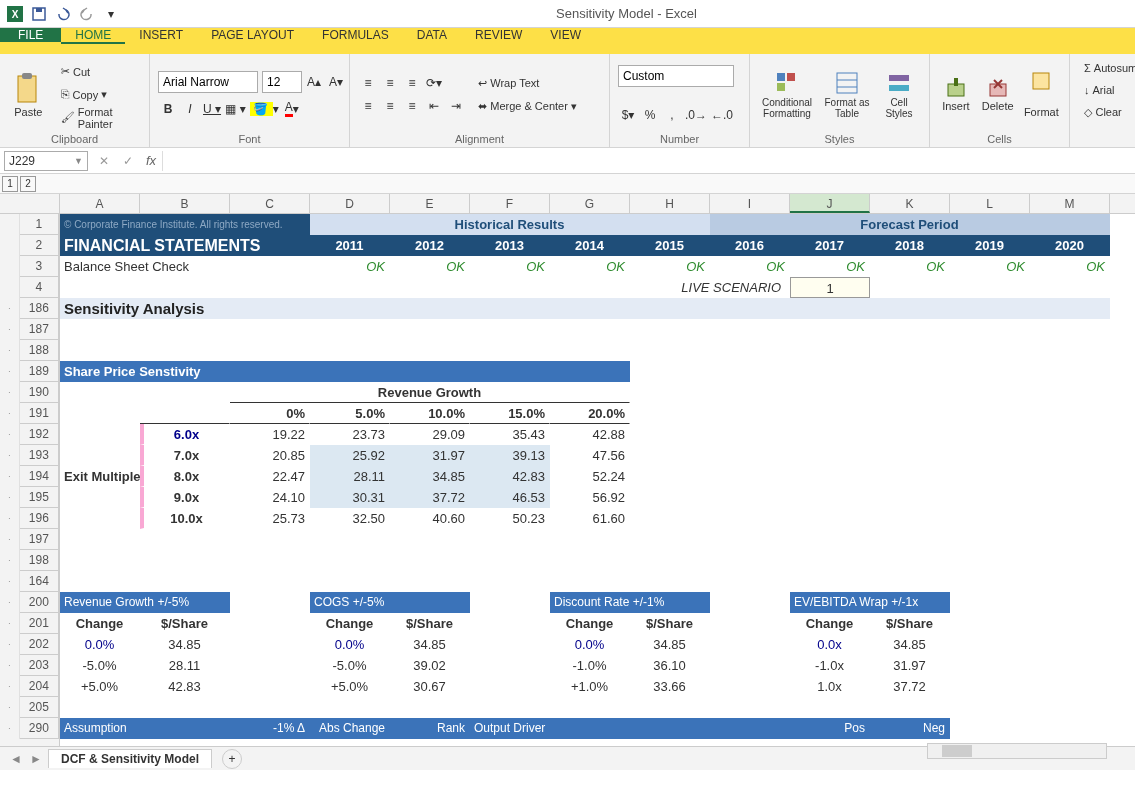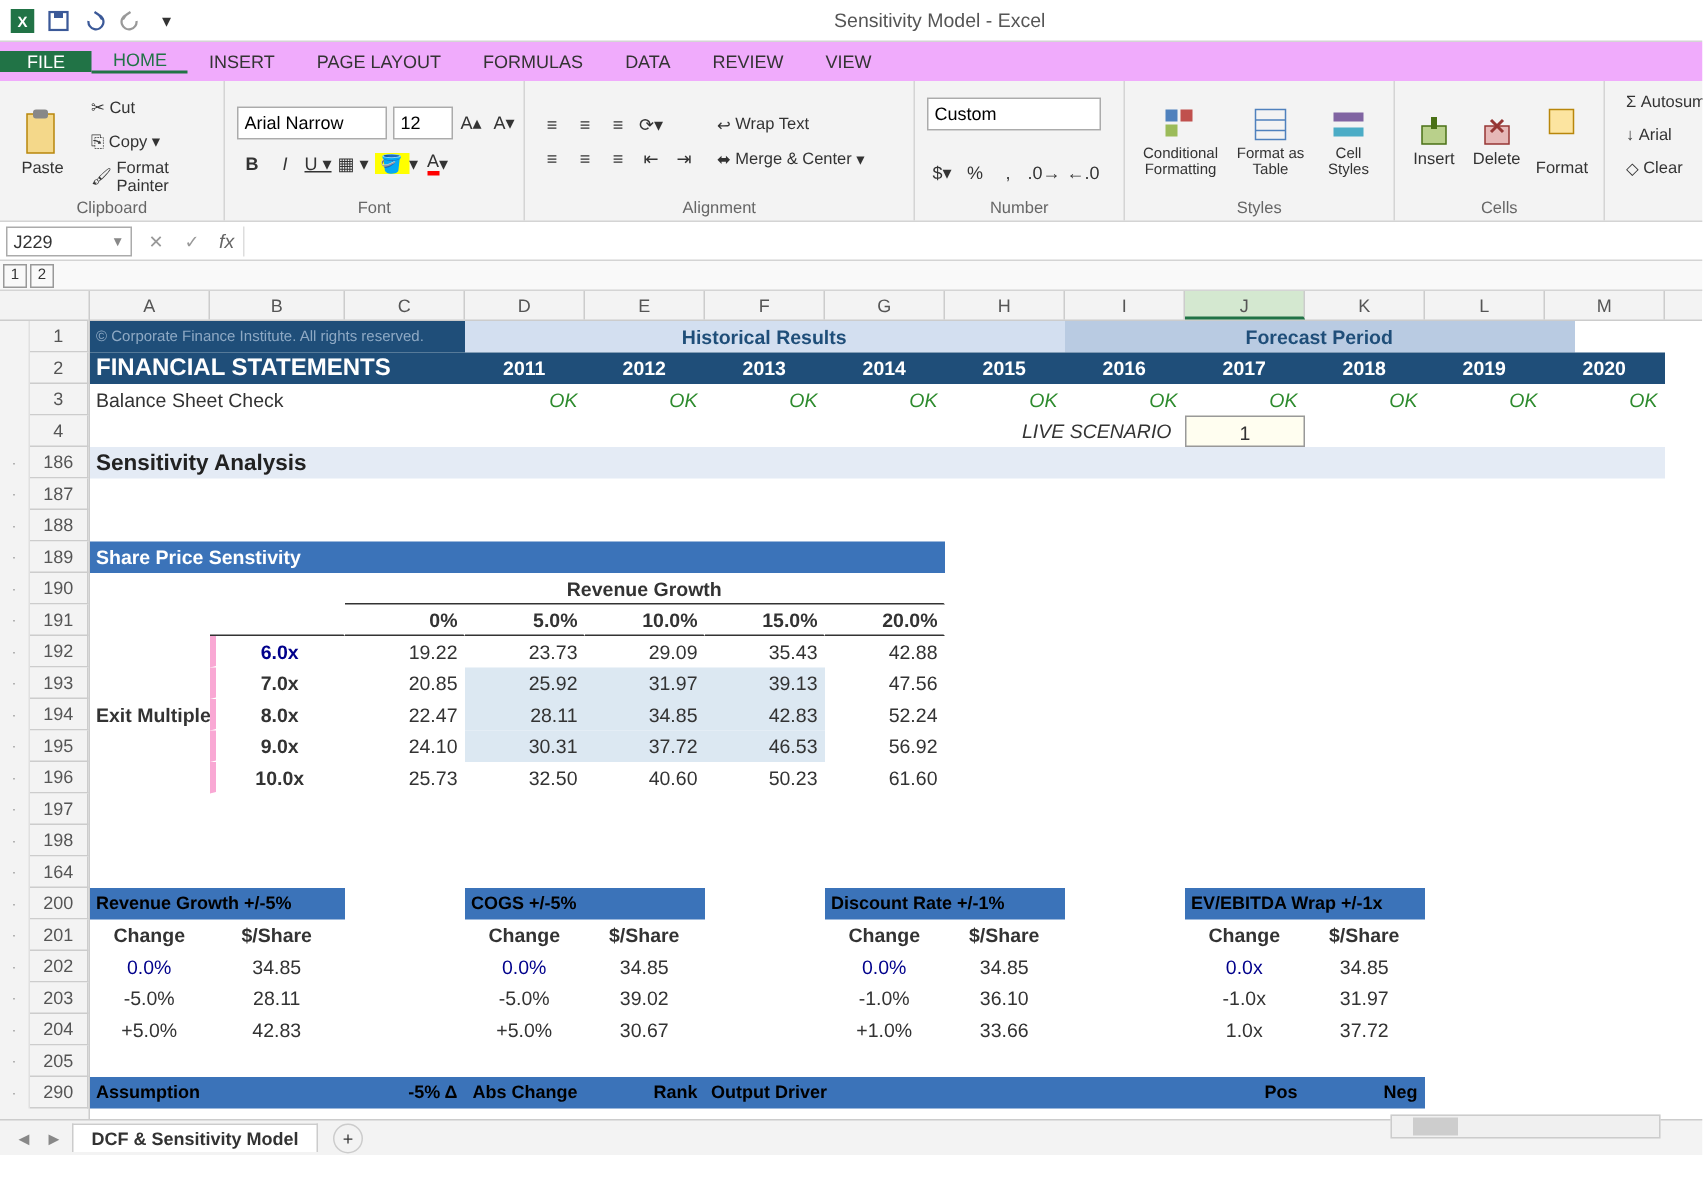--- a/index.html
+++ b/index.html
@@ -5,21 +5,21 @@
 * { margin: 0; padding: 0; box-sizing: border-box; font-family: "Segoe UI", Arial, sans-serif; }
 body { background: #fff; width: 1135px; height: 787px; overflow: hidden; font-size: 12px; color: #333; }
 
 
 .title-bar { height: 28px; background: #fff; display: flex; align-items: center; padding: 0 4px; border-bottom: 1px solid #d4d4d4; }
 .title-bar .qa-icons { display: flex; gap: 2px; align-items: center; }
 .qa-btn { width: 22px; height: 22px; display: flex; align-items: center; justify-content: center; cursor: pointer; }
 .title-text { flex: 1; text-align: center; font-size: 13px; color: #555; }
 
 
-.menu-tabs { height: 26px; display: flex; align-items: center; background: #f0abfc; }
+.menu-tabs { height: 26px; display: flex; align-items: flex-start; background: #fde047; }
 .menu-tab { padding: 0 14px; display: flex; align-items: center; font-size: 12px; color: #333; cursor: pointer; text-transform: uppercase; }
 .menu-tab.file { background: #217346; color: #fff; padding: 0 18px; }
 .menu-tab.active { color: #217346; border-bottom: 2px solid #217346; }
 
 
 .ribbon { height: 94px; background: #f3f3f3; border-bottom: 1px solid #d4d4d4; display: flex; }
 .ribbon-group { border-right: 1px solid #d4d4d4; padding: 4px 8px 2px 8px; display: flex; flex-direction: column; justify-content: space-between; }
 .ribbon-group-body { display: flex; gap: 6px; flex: 1; }
 .ribbon-group-label { text-align: center; font-size: 11px; color: #666; padding-top: 2px; }
 .rb-bigbtn { display: flex; flex-direction: column; align-items: center; justify-content: center; width: 48px; cursor: pointer; font-size: 11px; gap: 2px; }
@@ -63,21 +63,21 @@
 .cF{width:80px;} .cG{width:80px;} .cH{width:80px;} .cI{width:80px;} .cJ{width:80px;}
 .cK{width:80px;} .cL{width:80px;} .cM{width:80px;}
 
 
 .dark-header { background: #1f4e79; color: #fff; font-weight: bold; }
 .light-header { background: #d3dff0; color: #1f4e79; font-weight: bold; text-align:center;}
 .copyright { background: #1f4e79; color: #8ea9c4; font-size: 10px; }
 .ok-green { color: #2e8b2e; font-style: italic; text-align:right;}
 .section-title { background: #e4ebf5; font-weight: bold; font-size: 15px; color: #222; }
 .blue-bar { background: #3b73b9; color: #fff; font-weight: bold; }
-.blue-bar2 { background: #3b73b9; color: #000000; font-weight: bold; font-size:12px;}
+.blue-bar2 { background: #3b73b9; color: #ffffff; font-weight: normal; font-size:12px;}
 .bold { font-weight: bold; }
 .right { text-align: right; }
 .center { text-align: center; }
 .italic { font-style: italic; }
 .navy { color: #00008b; }
 .scenario-box { border: 1px solid #999; text-align:center; background:#fffef0;}
 .shade { background: #dce8f2; }
 .bb { border-bottom: 1px solid #333;}
 .bl-thick { border-left: 4px solid #f9a8d4;}
 
@@ -388,21 +388,21 @@
         <div class="col-h" style="width: 80px;">I</div>
         <div class="col-h active" style="width: 80px;">J</div>
         <div class="col-h" style="width: 80px;">K</div>
         <div class="col-h" style="width: 80px;">L</div>
         <div class="col-h" style="width: 80px;">M</div>
       </div>
     <div class="cells" id="cells">
         <div class="crow">
           <div class="cell cA copyright" style="width: 250px;">© Corporate Finance Institute. All rights reserved.</div>
           <div class="cell cD light-header" style="width: 400px;">Historical Results</div>
-          <div class="cell cI light-header" style="width: 340px;;background:#b9cbe2;">Forecast Period</div>
+          <div class="cell cI light-header" style="width: 400px;;background:#b9cbe2;">Forecast Period</div>
         </div>
         <div class="crow">
           <div class="cell cA dark-header" style="width: 250px;;font-size:16px;">FINANCIAL STATEMENTS</div>
           <div class="cell cD dark-header center">2011</div>
           <div class="cell cE dark-header center">2012</div>
           <div class="cell cF dark-header center">2013</div>
           <div class="cell cG dark-header center">2014</div>
           <div class="cell cH dark-header center">2015</div>
           <div class="cell cI dark-header center">2016</div>
           <div class="cell cJ dark-header center">2017</div>
@@ -590,21 +590,21 @@
           <div class="cell cI"></div>
           <div class="cell cJ center">1.0x</div>
           <div class="cell cK center">37.72</div>
           <div class="cell cL" style="width: 160px;"></div>
         </div>
         <div class="crow">
           <div class="cell cA" style="width: 1050px;"></div>
         </div>
         <div class="crow">
           <div class="cell cA blue-bar2" style="width: 170px;">Assumption</div>
-          <div class="cell cC blue-bar2 right">-5% Δ</div>
+          <div class="cell cC blue-bar2 right">-1% Δ</div>
           <div class="cell cD blue-bar2 right">Abs Change</div>
           <div class="cell cE blue-bar2 right">Rank</div>
           <div class="cell cF blue-bar2" style="width: 160px;">Output Driver</div>
           <div class="cell cH blue-bar2" style="width: 160px;"></div>
           <div class="cell cJ blue-bar2 right">Pos</div>
           <div class="cell cK blue-bar2 right">Neg</div>
           <div class="cell cL" style="width: 160px;"></div>
         </div>
       </div>
   </div>

